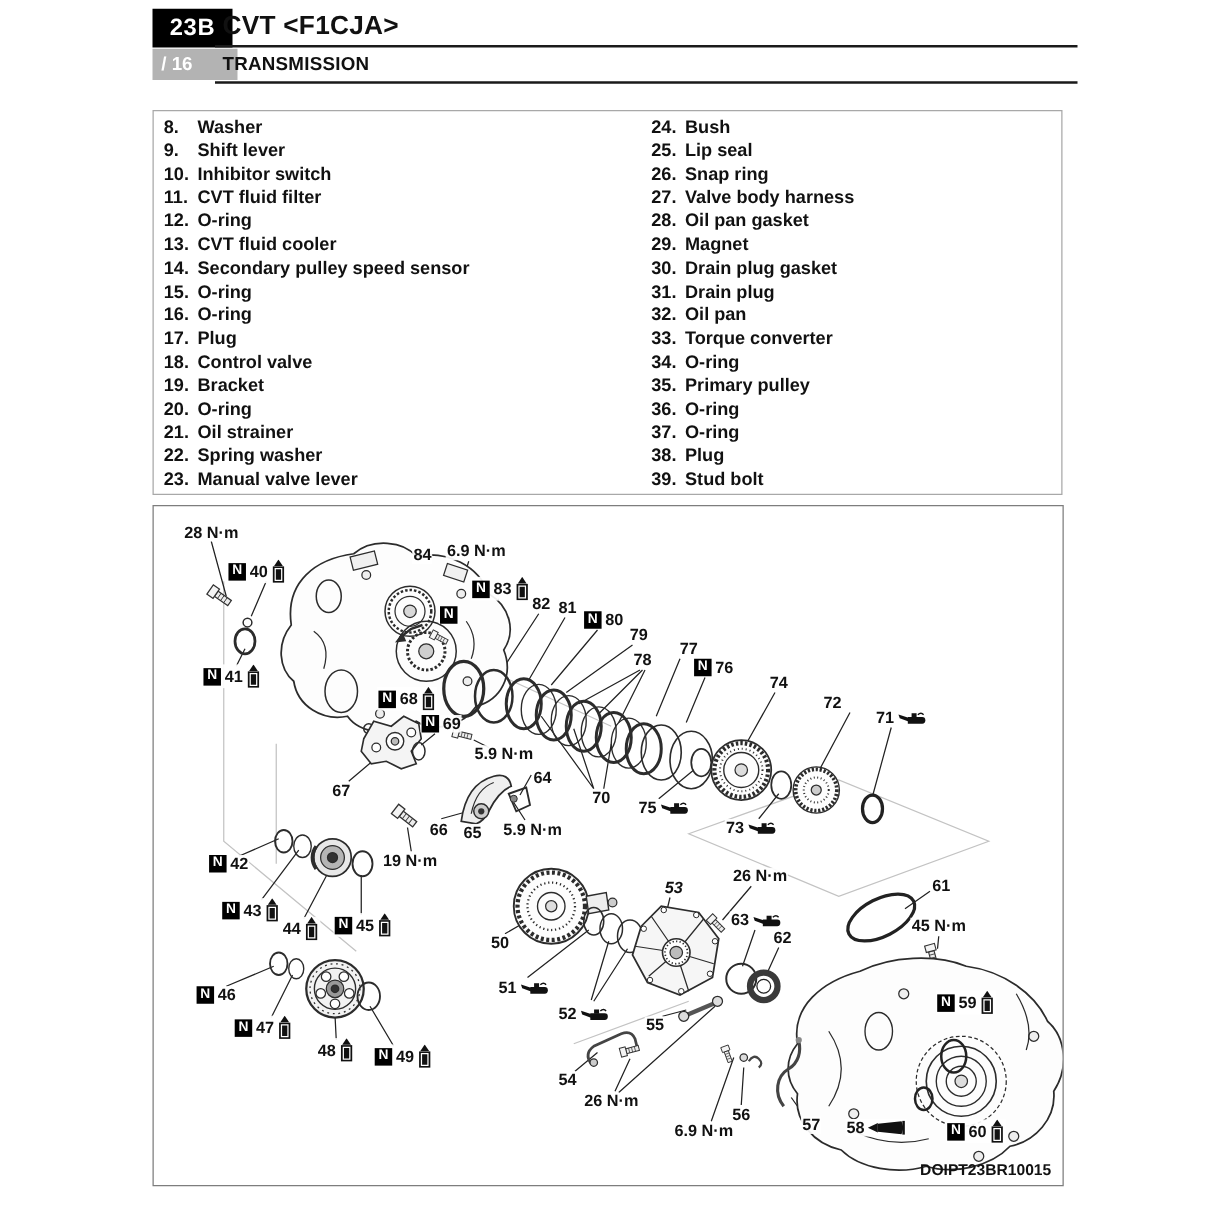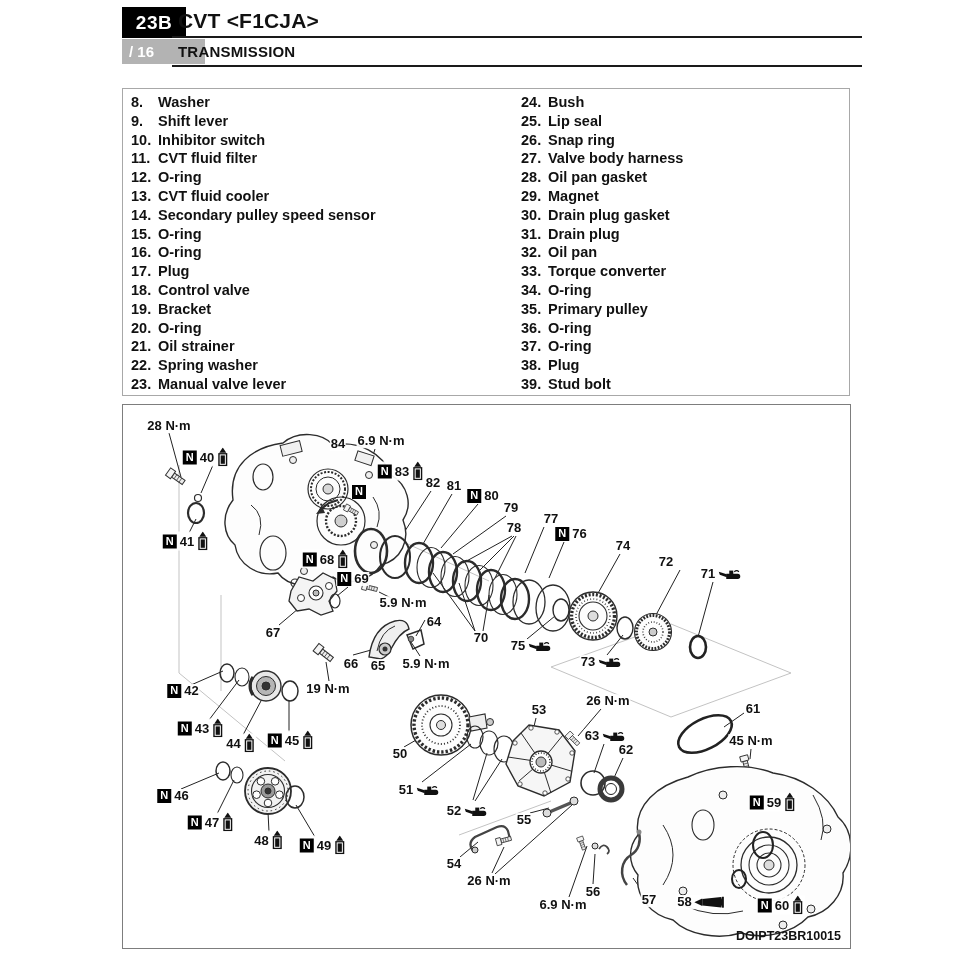--- a/index.html
+++ b/index.html
@@ -1,21 +1,21 @@
 <!DOCTYPE html>
 <html><head>
 <meta charset="utf-8">
 <style>
   html,body{margin:0;padding:0;width:978px;height:978px;background:#fff;overflow:hidden;
     font-family:"Liberation Sans",sans-serif;color:#111;}
   .page{position:relative;width:978px;height:978px;}
   
   .chap-box{position:absolute;left:122px;top:7px;width:64px;height:31px;background:#000;color:#fff;
     font-weight:bold;font-size:19px;display:flex;align-items:center;justify-content:center;letter-spacing:.5px;}
-  .page-box{position:absolute;left:122px;top:39px;width:83px;height:25px;background:#b3b3b3;color:#fff;
+  .page-box{position:absolute;left:122px;top:39px;width:68px;height:25px;background:#b3b3b3;color:#fff;
     font-weight:bold;font-size:15px;line-height:25px;padding-left:7px;box-sizing:border-box;}
   .hdr-title{position:absolute;left:178px;top:9px;font-weight:bold;font-size:21px;letter-spacing:.2px;}
   .hdr-sub{position:absolute;left:178px;top:43px;font-weight:bold;font-size:15px;letter-spacing:.2px;}
   .hrule{position:absolute;left:172px;width:690px;height:2px;background:#1a1a1a;}
   .hrule.r1{top:36px;} .hrule.r2{top:65px;}
   
   .parts-box{position:absolute;left:122px;top:88px;width:728px;height:308px;border:1px solid #a8a8a8;
     box-sizing:border-box;display:flex;}
   .plcol{padding-top:4px;}
   .plcol.left{width:398px;padding-left:8px;box-sizing:border-box;}
@@ -592,21 +592,21 @@
         </div>
         <div class="lbl" style="left: 344px; top: 406px; text-align: center;">
           <span>52</span>
           <svg width="23" height="13" viewBox="0 0 23 13">
     <path d="M1,4.5 L9,7 L9,10 L2,7.5 Z" fill="#111"></path>
     <path d="M8.5,6.5 L20,6.5 Q22.5,6.5 22.5,9.1 Q22.5,11.8 20,11.8 L8.5,11.8 Z" fill="#111"></path>
     <rect x="11.5" y="3.4" width="4" height="3.4" fill="#111"></rect>
     <path d="M16.5,4.6 q2.6,-2.4 4.6,0" fill="none" stroke="#111" stroke-width="1.2"></path>
   </svg>
         </div>
-        <div class="lbl" style="left: 416px; top: 305px;">
+        <div class="lbl" style="left: 416px; top: 305px; font-style: italic;">
           <span>53</span>
         </div>
         <div class="lbl" style="left: 485px; top: 296px;">
           <span>26 N·m</span>
         </div>
         <div class="lbl" style="left: 482px; top: 331px;">
           <span>63</span>
           <svg width="23" height="13" viewBox="0 0 23 13">
     <path d="M1,4.5 L9,7 L9,10 L2,7.5 Z" fill="#111"></path>
     <path d="M8.5,6.5 L20,6.5 Q22.5,6.5 22.5,9.1 Q22.5,11.8 20,11.8 L8.5,11.8 Z" fill="#111"></path>

